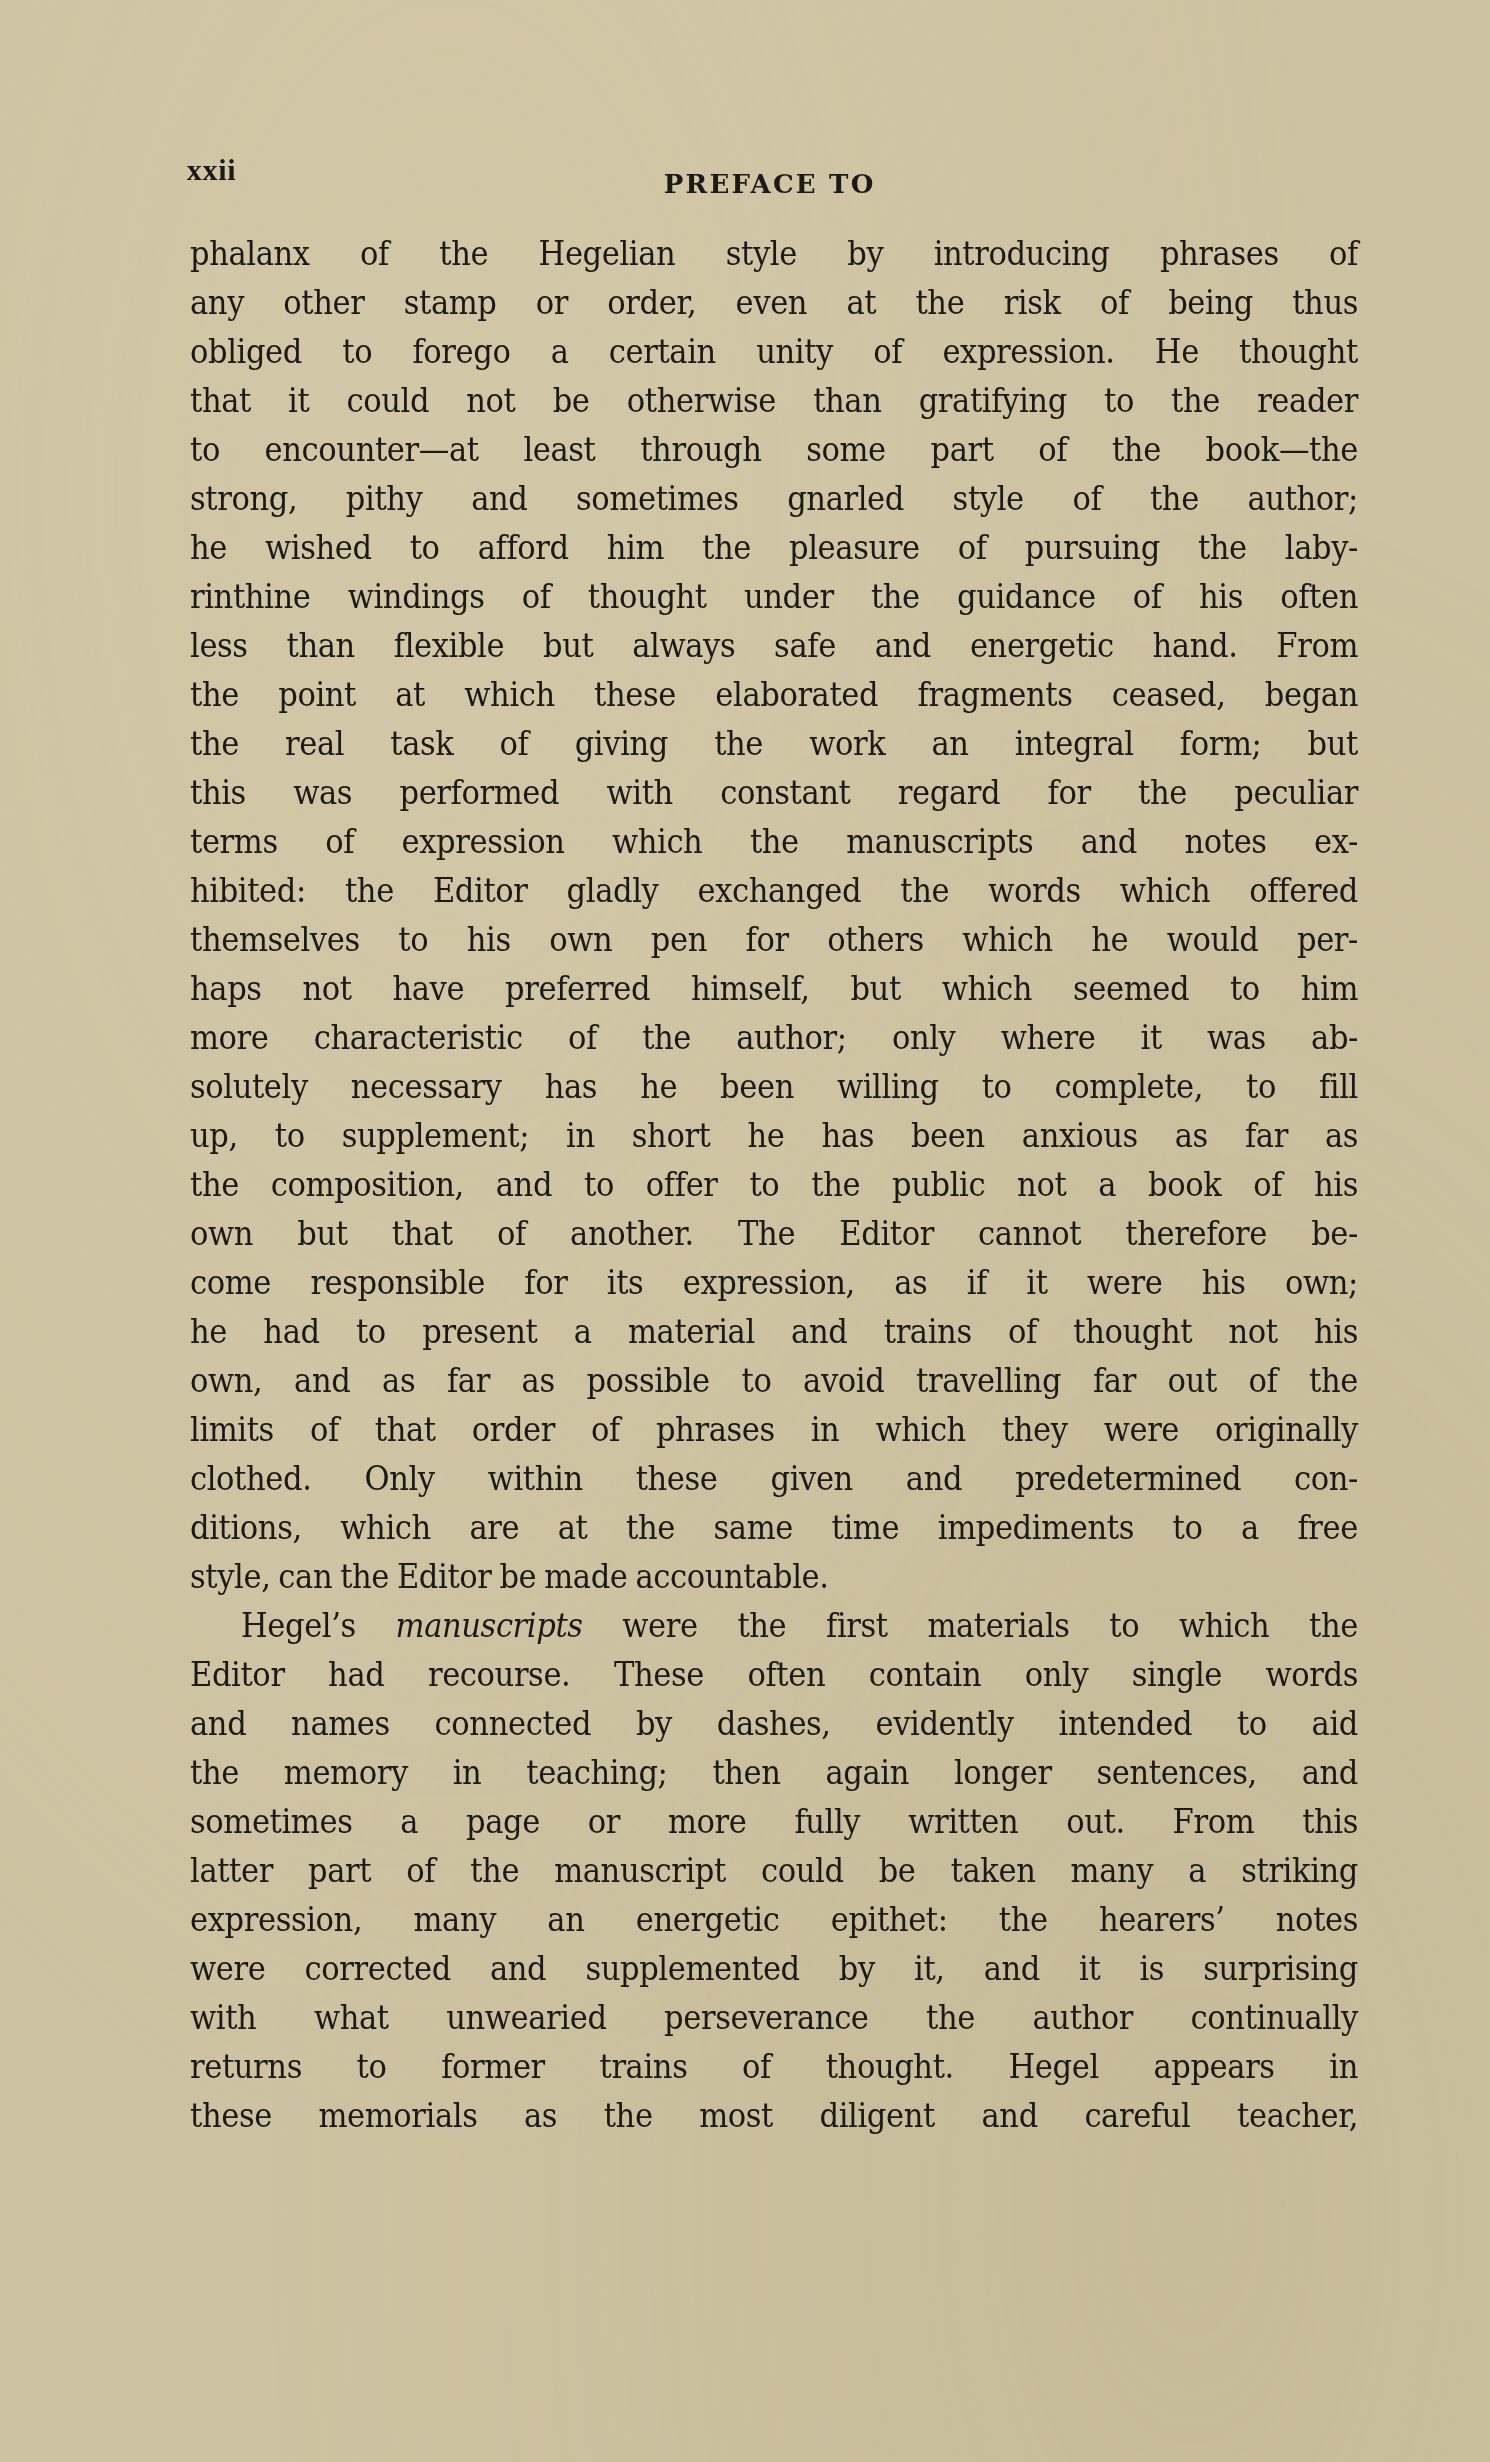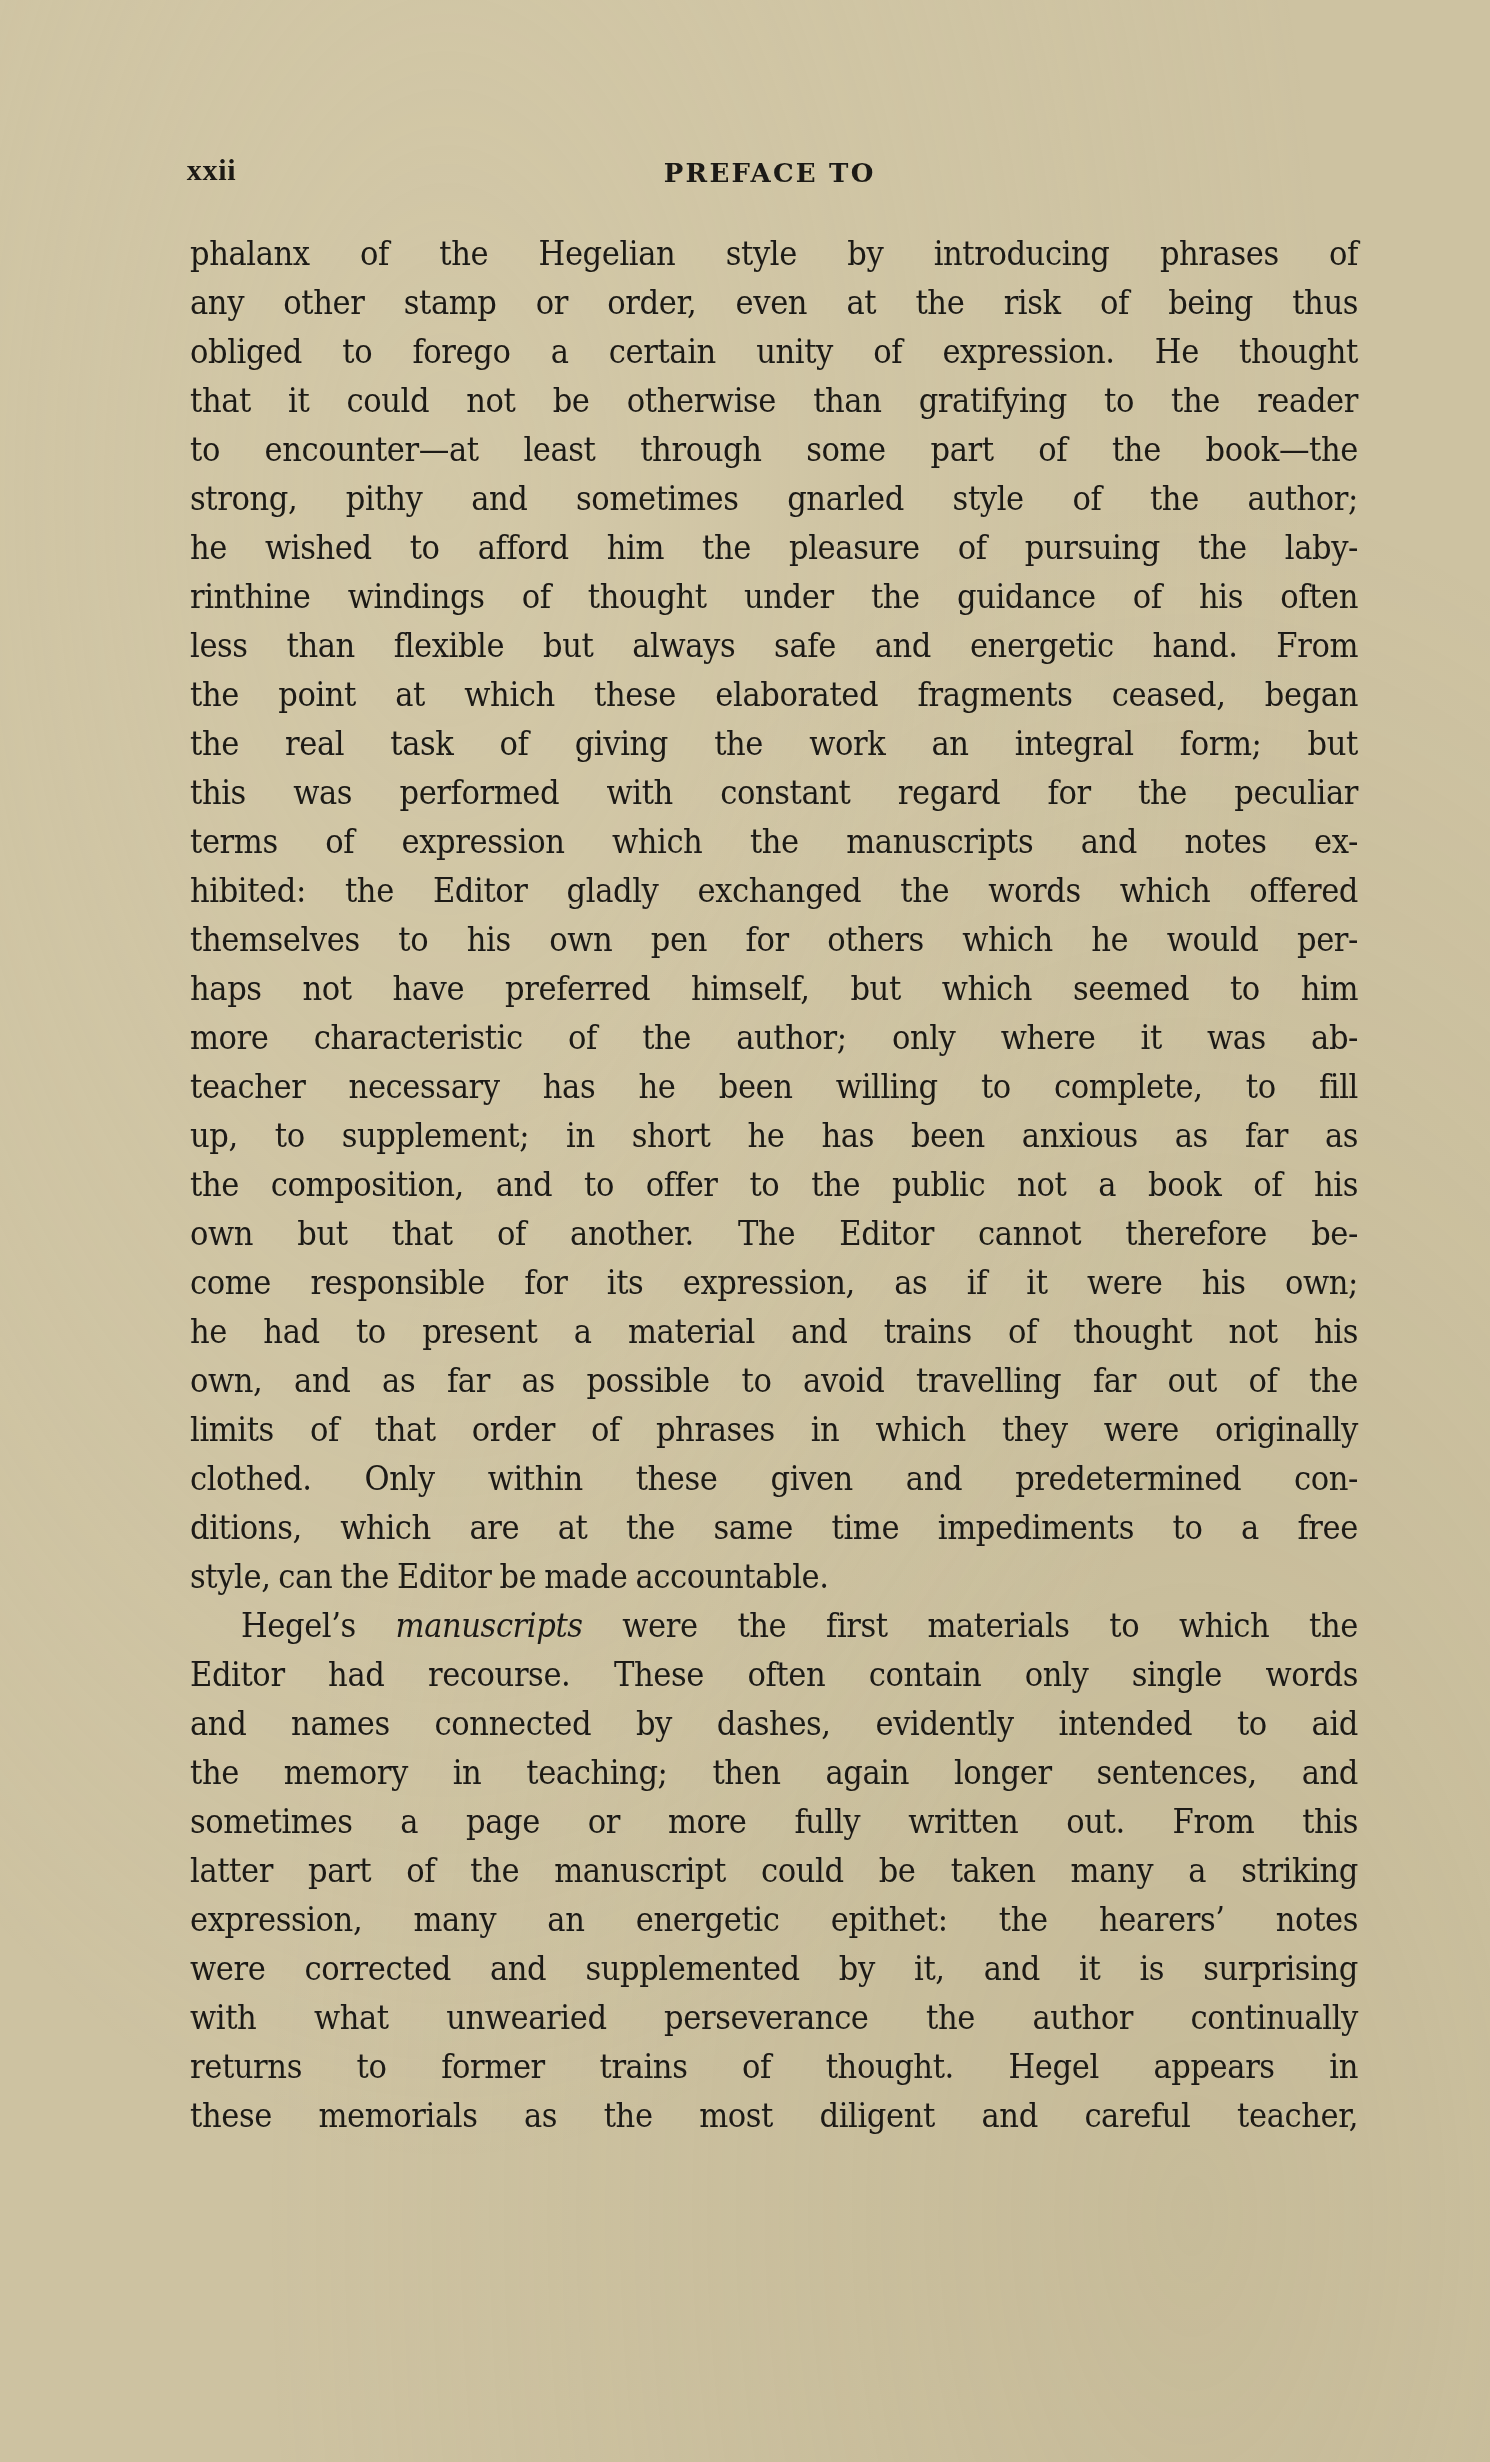--- a/index.html
+++ b/index.html
@@ -38,21 +38,21 @@
     font-family: "Liberation Serif", serif;
     font-weight: bold;
     font-size: 30px;
     letter-spacing: 0.7px;
     margin-left: 14px;
   }
   .head-title {
     position: absolute;
     left: 0;
     right: 0;
-    top: 5px;
+    top: 16px;
     text-align: center;
     font-family: "DejaVu Serif", serif;
     font-weight: bold;
     font-size: 26px;
     letter-spacing: 2.2px;
     padding-left: 14.4px;
   }
   .text-block {
     position: absolute;
     left: 170px;
@@ -107,21 +107,21 @@
       <div class="line">rinthine windings of thought under the guidance of his often</div>
       <div class="line">less than flexible but always safe and energetic hand. From</div>
       <div class="line">the point at which these elaborated fragments ceased, began</div>
       <div class="line">the real task of giving the work an integral form; but</div>
       <div class="line">this was performed with constant regard for the peculiar</div>
       <div class="line">terms of expression which the manuscripts and notes ex-</div>
       <div class="line">hibited: the Editor gladly exchanged the words which offered</div>
       <div class="line">themselves to his own pen for others which he would per-</div>
       <div class="line">haps not have preferred himself, but which seemed to him</div>
       <div class="line">more characteristic of the author; only where it was ab-</div>
-      <div class="line">teacher necessary has he been willing to complete, to fill</div>
+      <div class="line">solutely necessary has he been willing to complete, to fill</div>
       <div class="line">up, to supplement; in short he has been anxious as far as</div>
       <div class="line">the composition, and to offer to the public not a book of his</div>
       <div class="line">own but that of another. The Editor cannot therefore be-</div>
       <div class="line">come responsible for its expression, as if it were his own;</div>
       <div class="line">he had to present a material and trains of thought not his</div>
       <div class="line">own, and as far as possible to avoid travelling far out of the</div>
       <div class="line">limits of that order of phrases in which they were originally</div>
       <div class="line">clothed. Only within these given and predetermined con-</div>
       <div class="line">ditions, which are at the same time impediments to a free</div>
       <div class="line last">style, can the Editor be made accountable.</div>

